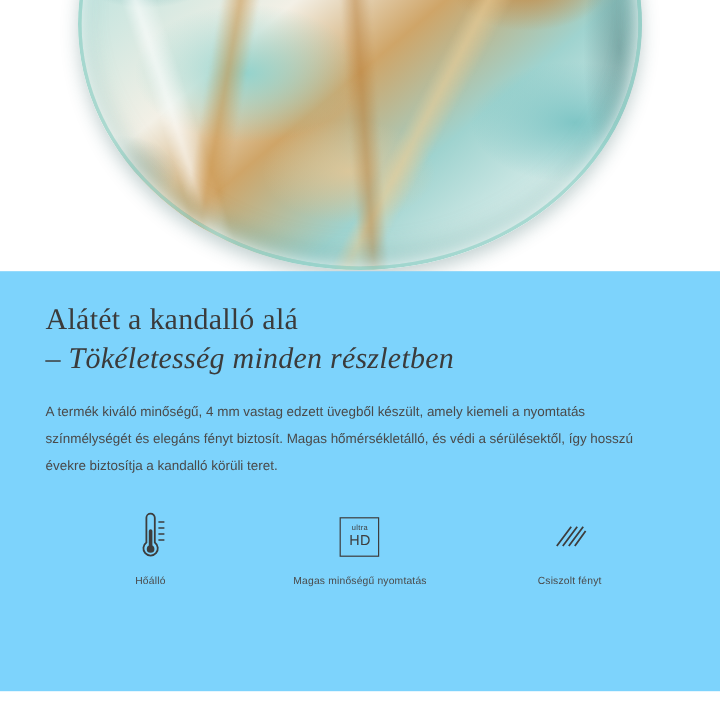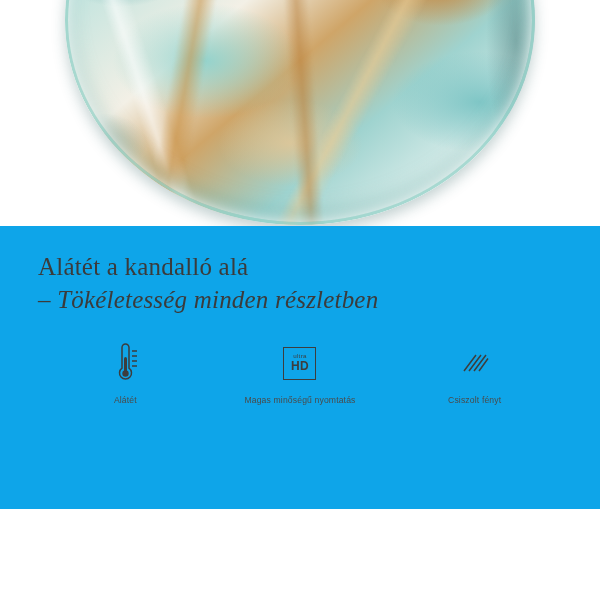--- a/index.html
+++ b/index.html
@@ -7,22 +7,22 @@
     width: 600px;
     height: 600px;
     overflow: hidden;
     background: #ffffff;
     font-family: "Liberation Sans", sans-serif;
   }
 
   .page {
     position: relative;
     width: 600px;
-    height: 509px;
-    background: #0ea5e9;
+    height: 576px;
+    background: #7dd3fc;
   }
 
   
   .hero {
     position: relative;
     width: 600px;
     height: 226px;
     overflow: hidden;
     background: #ffffff;
   }
@@ -131,21 +131,21 @@
     border: 1.4px solid #3d3d3d;
     width: 33px;
     height: 33px;
     display: flex;
     flex-direction: column;
     align-items: center;
     justify-content: center;
     line-height: 1.05;
   }
   .ultrahd-box .u1 { font-size: 6.2px; letter-spacing: 0.3px; }
-  .ultrahd-box .u2 { font-size: 12px; font-weight: bold; letter-spacing: 0.2px; }
+  .ultrahd-box .u2 { font-size: 12px; font-weight: normal; letter-spacing: 0.2px; }
 </style>
 </head>
 <body>
 
 <div class="page">
 
   <div class="hero">
     <div class="hero-inner">
       <div class="marble"></div>
       <div class="glass-edge"></div>
@@ -153,33 +153,34 @@
 
   </div>
 
   <div class="content">
 
     <h1 class="headline">
       <span>Alátét a kandalló alá</span>
       <span class="l2">– Tökéletesség minden részletben</span>
     </h1>
 
+    <p class="body-copy">A termék kiváló minőségű, 4 mm vastag edzett üvegből készült, amely kiemeli a nyomtatás színmélységét és elegáns fényt biztosít. Magas hőmérsékletálló, és védi a sérülésektől, így hosszú évekre biztosítja a kandalló körüli teret.</p>
 
     <div class="features">
 
       <div class="feature">
         <div class="feature-icon">
           <svg width="40" height="44" viewBox="0 0 40 44" fill="none" stroke="#3d3d3d" stroke-width="1.5">
             <path d="M17 6.5a3.5 3.5 0 0 1 7 0v20.6a6 6 0 1 1-7 0V6.5z"></path>
             <circle cx="20.5" cy="32.5" r="3.2" fill="#3d3d3d" stroke="none"></circle>
             <rect x="19" y="16" width="3" height="15" rx="1.5" fill="#3d3d3d" stroke="none"></rect>
             <path d="M27 10h5M27 15h5M27 20h5M27 25h5" stroke-width="1.3"></path>
           </svg>
         </div>
-        <div class="feature-label">Alátét</div>
+        <div class="feature-label">Hőálló</div>
       </div>
 
       <div class="feature">
         <div class="feature-icon">
           <div class="ultrahd-box">
             <span class="u1">ultra</span>
             <span class="u2">HD</span>
           </div>
         </div>
         <div class="feature-label">Magas minőségű nyomtatás</div>

